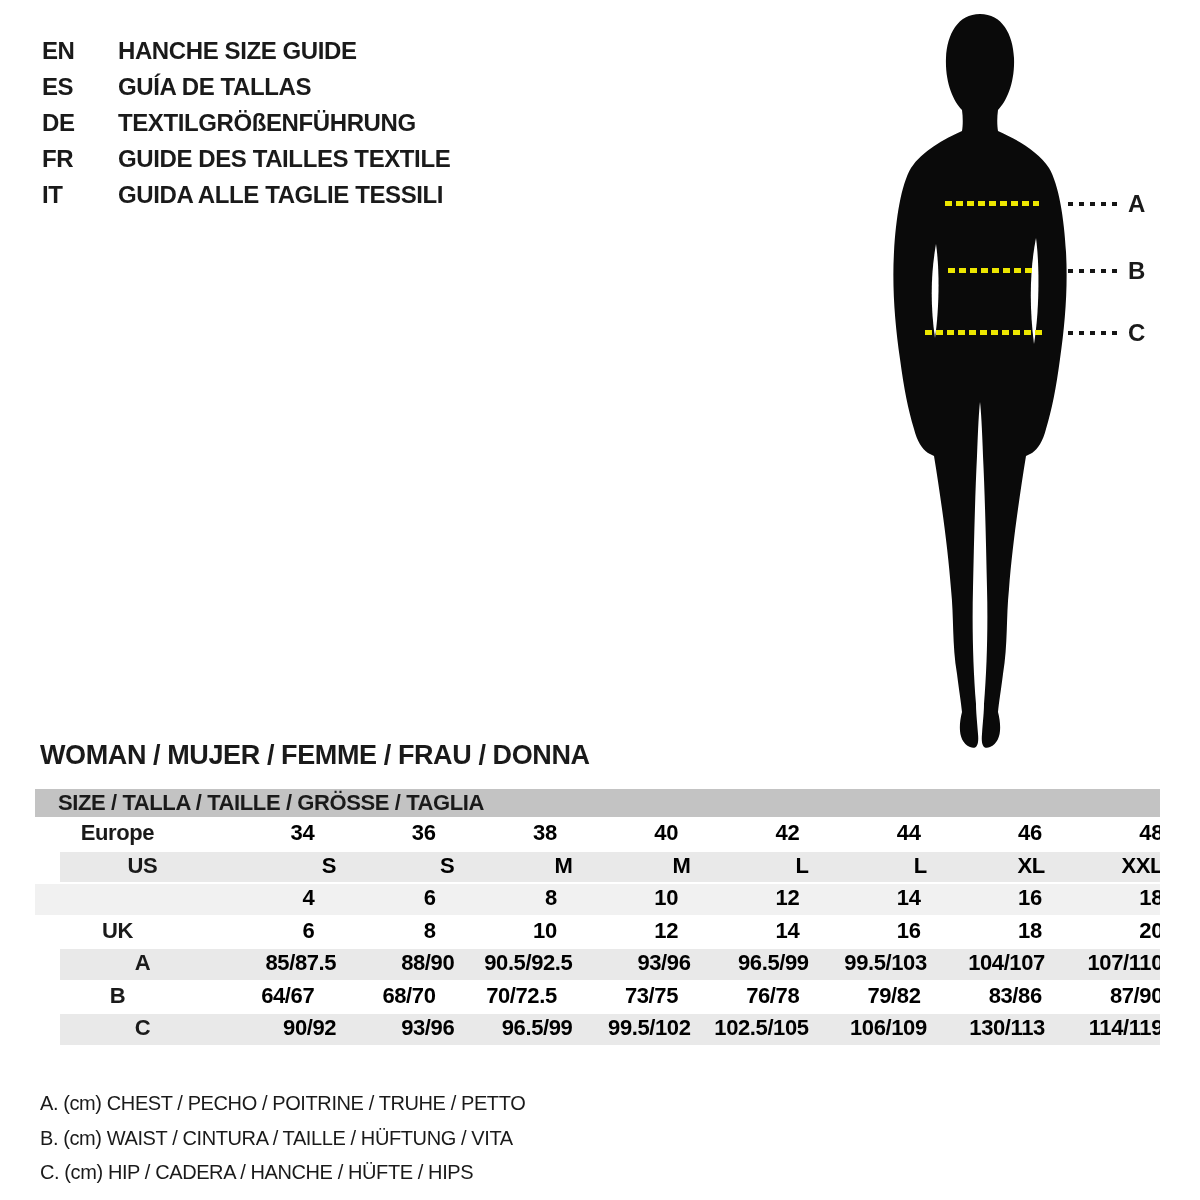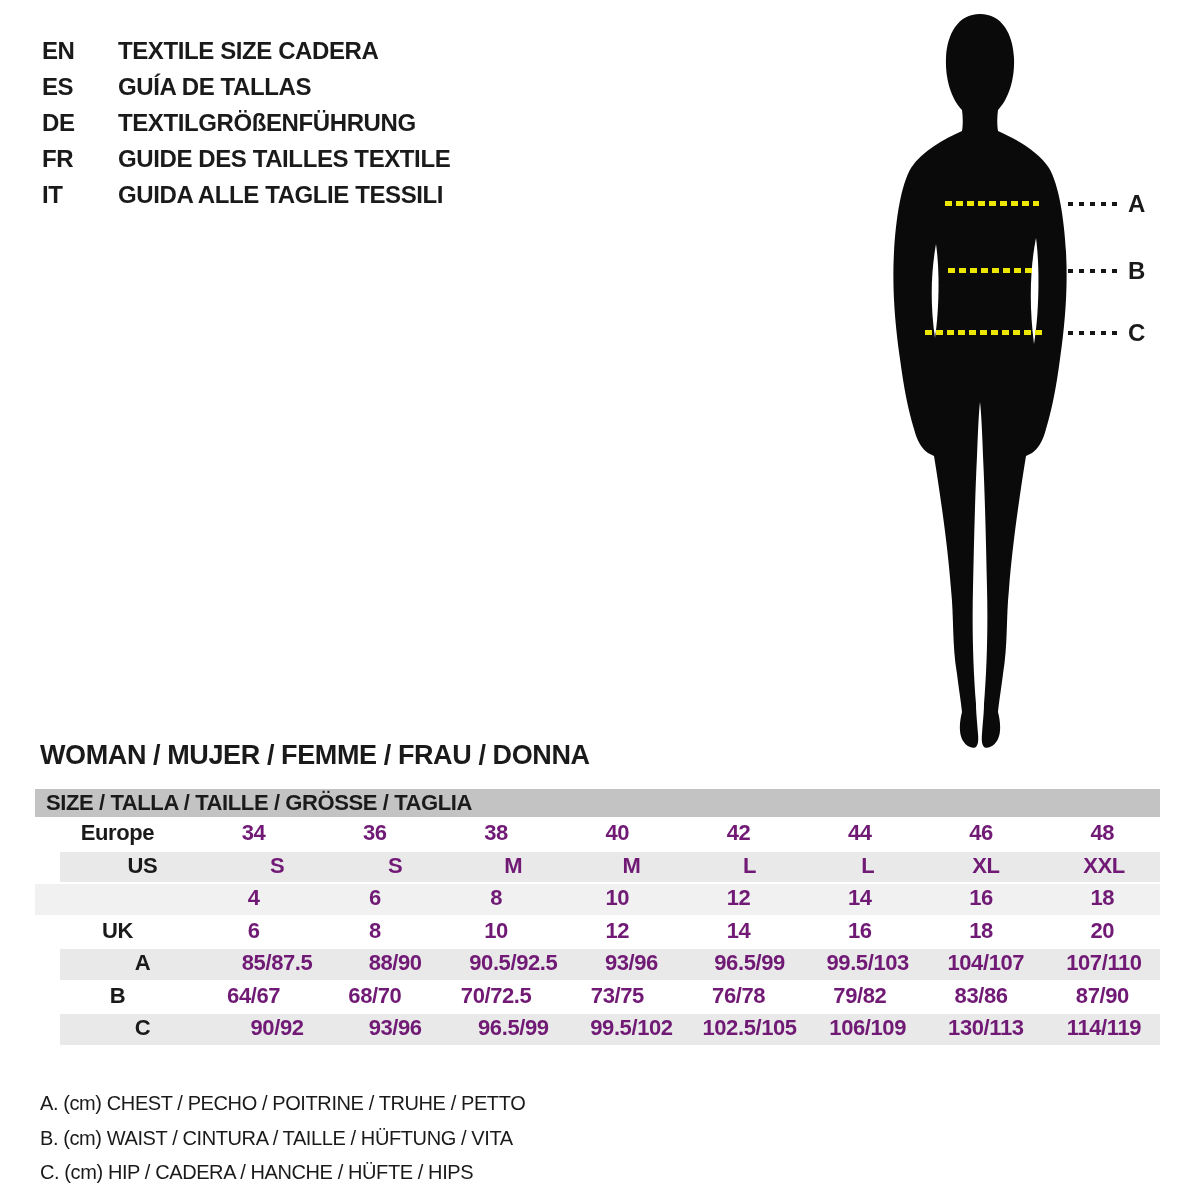--- a/index.html
+++ b/index.html
@@ -25,41 +25,41 @@
     background:repeating-linear-gradient(90deg,#151515 0 5px,transparent 5px 11px); }
   .marker-label { position:absolute; font-size:24px; font-weight:700; line-height:26px; }
 
   
   .section-title { position:absolute; left:40px; top:740px; font-size:27px; font-weight:700; white-space:nowrap; }
 
   
   .size-table { position:absolute; left:35px; top:789px; width:1128px; }
   .thead {
     height:28px; line-height:28px; background:#c3c3c3;
-    font-size:22px; font-weight:700; padding-left:11px; white-space:nowrap;
+    font-size:22px; font-weight:700; padding-left:23px; white-space:nowrap;
   }
   .trow { display:grid; grid-template-columns:158px repeat(8,1fr); height:32.5px; line-height:32.5px; }
   .trow.shade-a { background:#e9e9e9; box-shadow:inset 0 2px 0 #ffffff;margin-left:25px; }
   .trow.shade-b { background:#f1f1f1; box-shadow:inset 0 2px 0 #ffffff; }
   .tlabel { font-size:22px; font-weight:700; padding-left:7px; text-align:center; white-space:nowrap; }
-  .tcell { font-size:22px; font-weight:700; text-align:center; white-space:nowrap; color:#701a75; }
+  .tcell { font-size:22px; font-weight:700; text-align:right; white-space:nowrap; color:#000000; }
 
   
   .legend { position:absolute; left:40px; top:1086px; }
   .legend-line { font-size:20px; font-weight:400; height:34.5px; line-height:34.5px; white-space:nowrap; }
 </style>
 </head>
 <body>
 
 <div class="canvas">
 
   <div class="lang-block">
     <div class="lang-row">
       <span class="lang-code">EN</span>
-      <span class="lang-title">TEXTILE SIZE CADERA</span>
+      <span class="lang-title">HANCHE SIZE GUIDE</span>
     </div>
     <div class="lang-row">
       <span class="lang-code">ES</span>
       <span class="lang-title">GUÍA DE TALLAS</span>
     </div>
     <div class="lang-row">
       <span class="lang-code">DE</span>
       <span class="lang-title">TEXTILGRÖßENFÜHRUNG</span>
     </div>
     <div class="lang-row">

